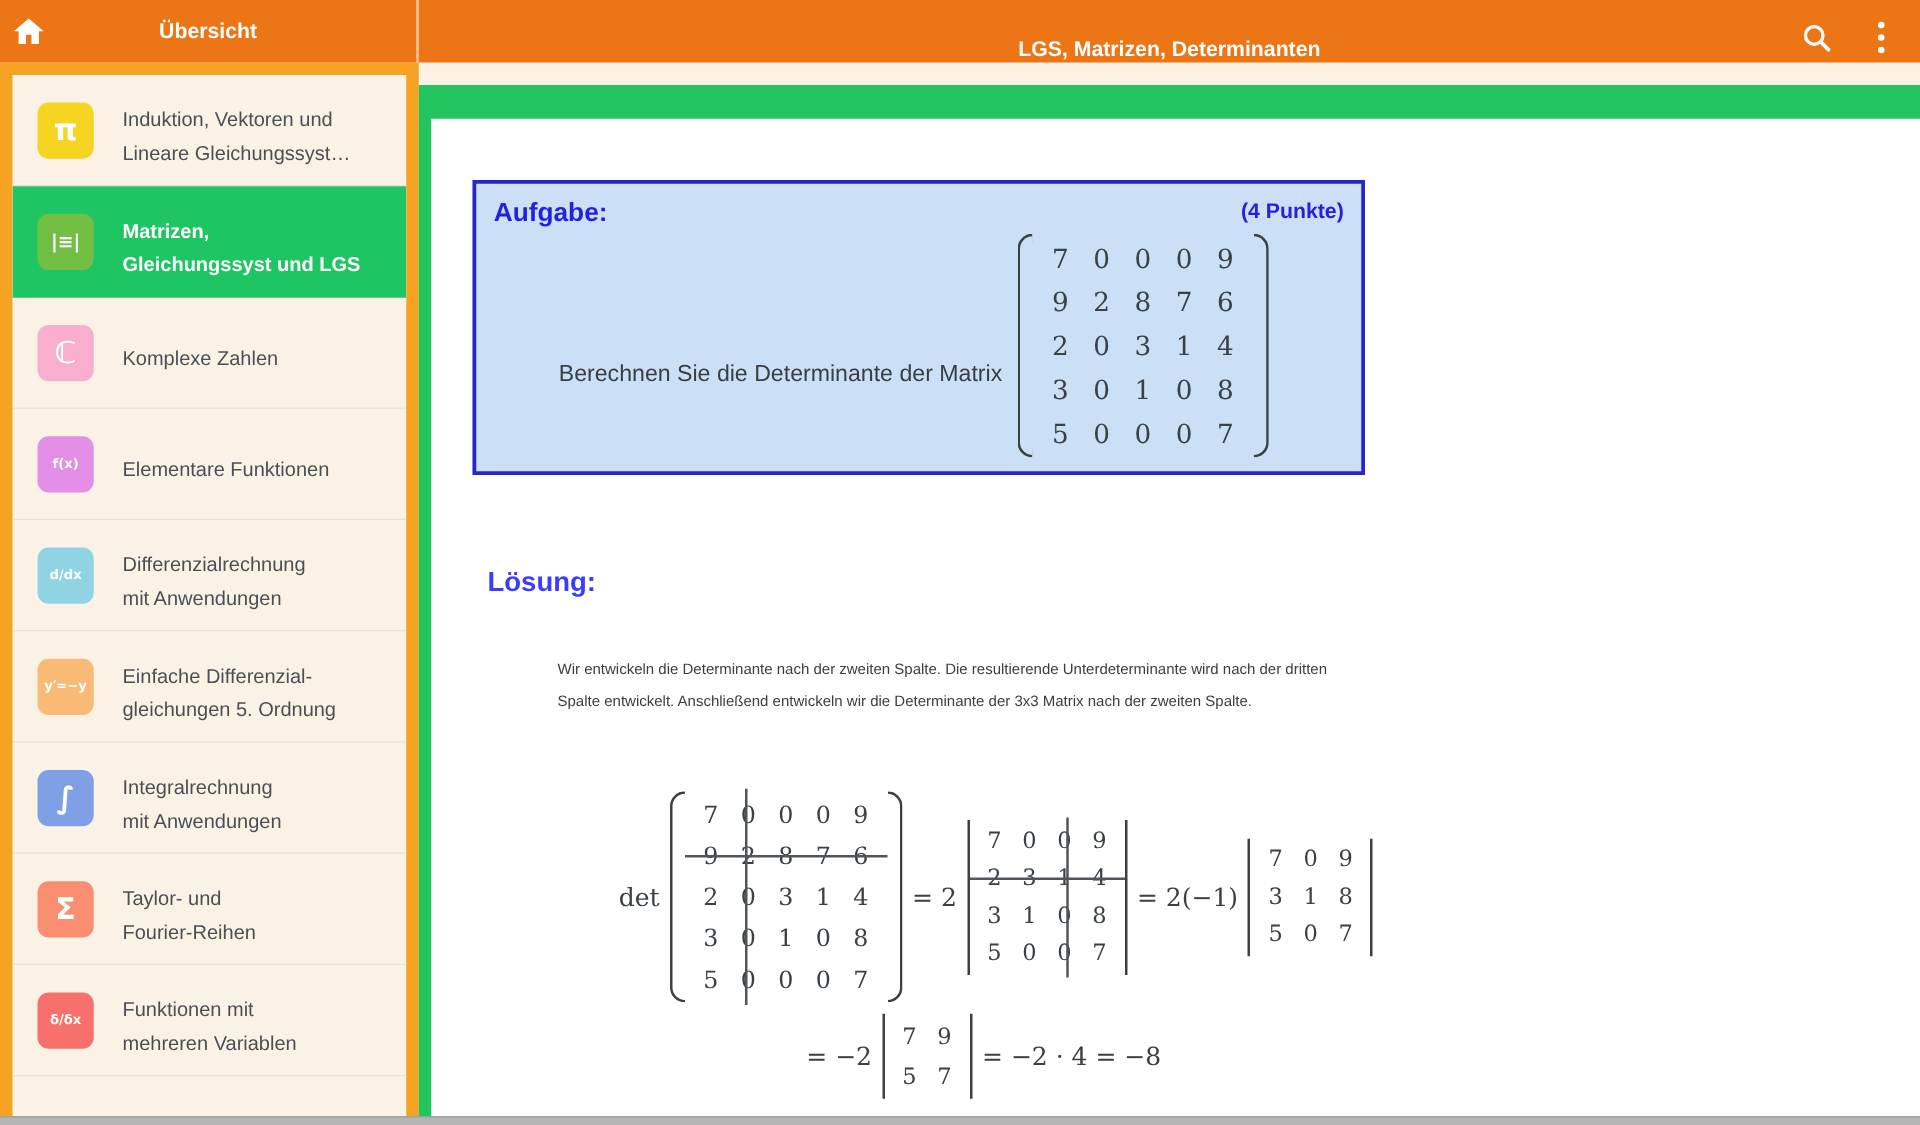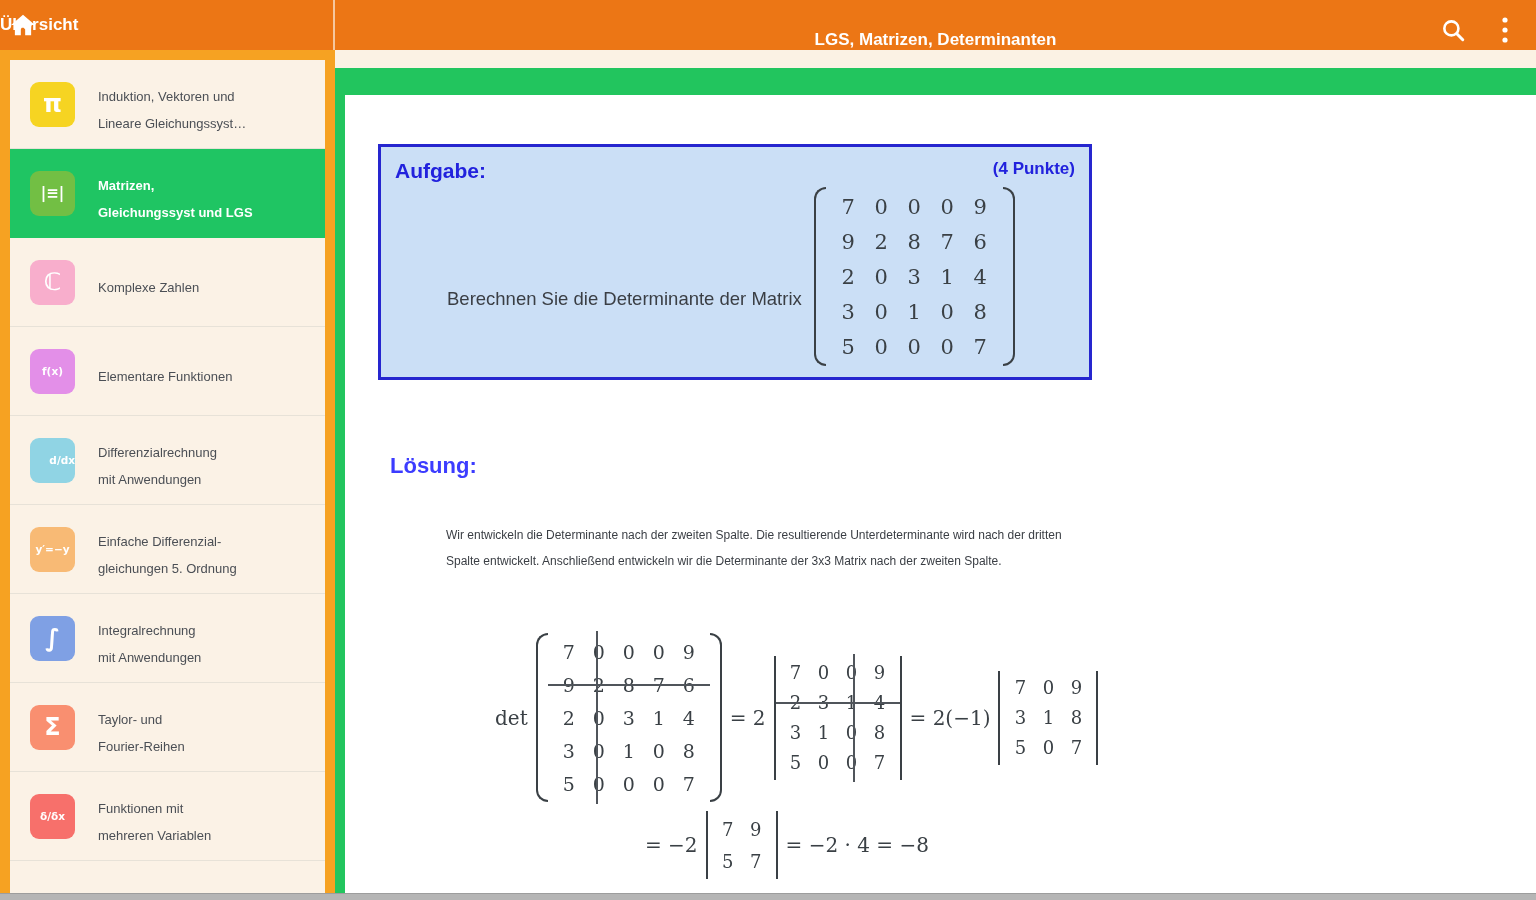--- a/index.html
+++ b/index.html
@@ -6,42 +6,42 @@
   html,body { width:1536px; height:900px; overflow:hidden;
               font-family:"Liberation Sans", sans-serif; background:#FBF2E4; }
 
   
   .topbar { position:absolute; left:0; top:0; width:1536px; height:50px;
             background:#EC7615; display:flex; align-items:center; z-index:5; }
   .topbar-left { width:335px; height:50px; display:flex; align-items:center;
                  position:relative; border-right:2px solid #f6c79e; }
   .home-btn { width:46px; height:50px; display:flex; align-items:center;
               justify-content:center; cursor:pointer; }
-  .topbar-left-title { position:absolute; left:0; right:0; 
+  .topbar-left-title { position:absolute; left:0; right:0; text-align:center;
               color:#fff; font-weight:bold; font-size:17px; pointer-events:none; }
   .topbar-main { flex:1; position:relative; height:50px;
                  display:flex; align-items:flex-end; }
   .topbar-title { position:absolute; left:0; right:0; text-align:center;
                   color:#fff; font-weight:bold; font-size:17px; }
   .topbar-actions { margin-left:auto; display:flex; align-items:center;
                     gap:18px; padding-right:14px; z-index:2; }
   .icon-btn { width:34px; height:40px; display:flex; align-items:center;
               justify-content:center; cursor:pointer; }
 
   
   .sidebar { position:absolute; left:0; top:50px; width:335px; height:843px;
              background:#F6A222; padding:10px 10px 0 10px; }
   .sidebar-inner { background:#FBF2E6; width:100%; height:100%; overflow:hidden; }
   .topic-item { display:flex; align-items:center; height:89px; padding:0 10px 0 20px;
                 border-bottom:1px solid #E7E2D8; cursor:pointer; }
   .topic-item.selected { background:#1FC563; border-bottom-color:#1FC563; }
   .topic-icon { width:45px; height:45px; border-radius:9px; flex:0 0 45px;
                 display:flex; align-items:center; justify-content:center; }
   .topic-icon span { color:#fff; font-weight:bold; font-family:"DejaVu Sans", sans-serif; }
-  .topic-label { margin-left:23px; font-size:13px; color:#4B4F55;
+  .topic-label { margin-left:23px; font-size:16px; color:#4B4F55;
                  line-height:27px; white-space:pre-line;margin-top:11px; }
   .topic-item.selected .topic-label { color:#fff; font-weight:bold; }
 
   
   .main { position:absolute; left:335px; top:68px; width:1332px; height:843px;
           background:#22c55e; }
   .panel { position:absolute; left:10px; top:27px; right:14px; bottom:7px;
            background:#fff; }
 
   .task-box { position:absolute; left:33px; top:49px; width:714px; height:236px;
@@ -150,21 +150,21 @@
     </div>
 
     <div class="topic-item">
       <div class="topic-icon" style="background: rgb(227, 143, 232); text-align: right;">
           <span style="font-size: 10.5px;">f(x)</span>
         </div>
       <div class="topic-label">Elementare Funktionen</div>
     </div>
 
     <div class="topic-item">
-      <div class="topic-icon" style="background: rgb(144, 212, 228); justify-content: flex-end;">
+      <div class="topic-icon" style="background: rgb(144, 212, 228);">
           <span style="font-size: 10.5px;">d/dx</span>
         </div>
       <div class="topic-label">Differenzialrechnung
 mit Anwendungen</div>
     </div>
 
     <div class="topic-item">
       <div class="topic-icon" style="background: rgb(248, 186, 117);">
           <span style="font-size: 10.5px;">y′=−y</span>
         </div>

